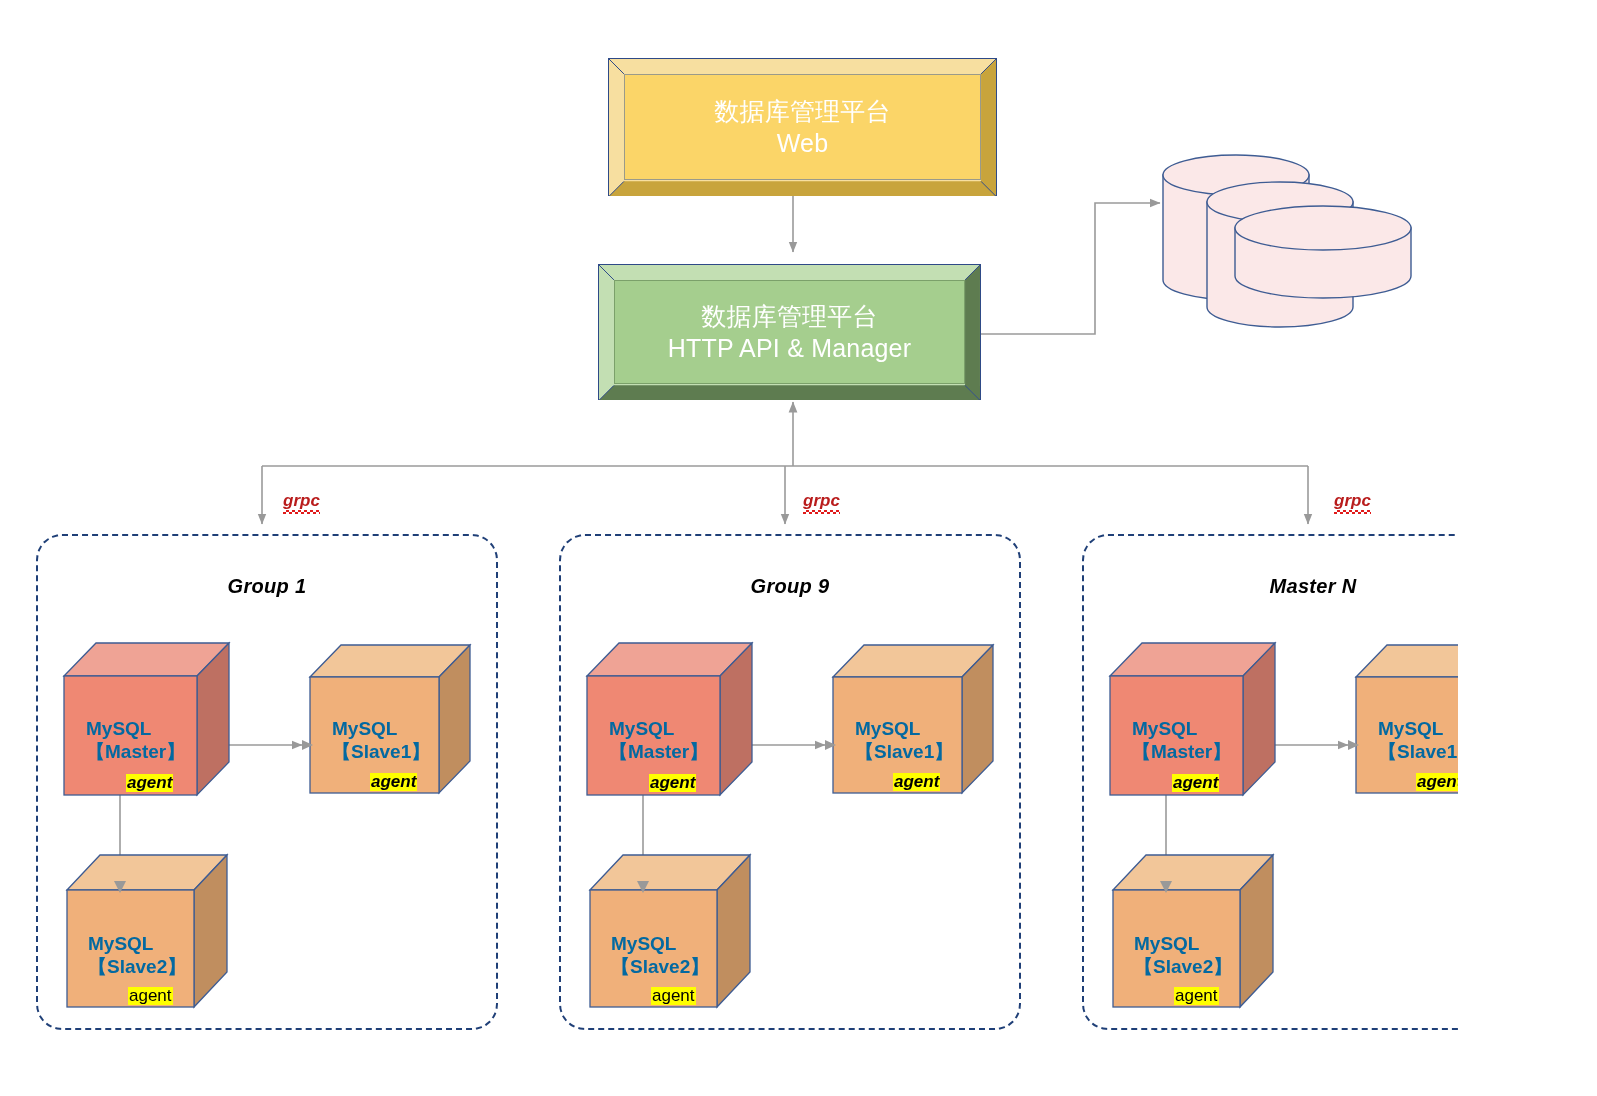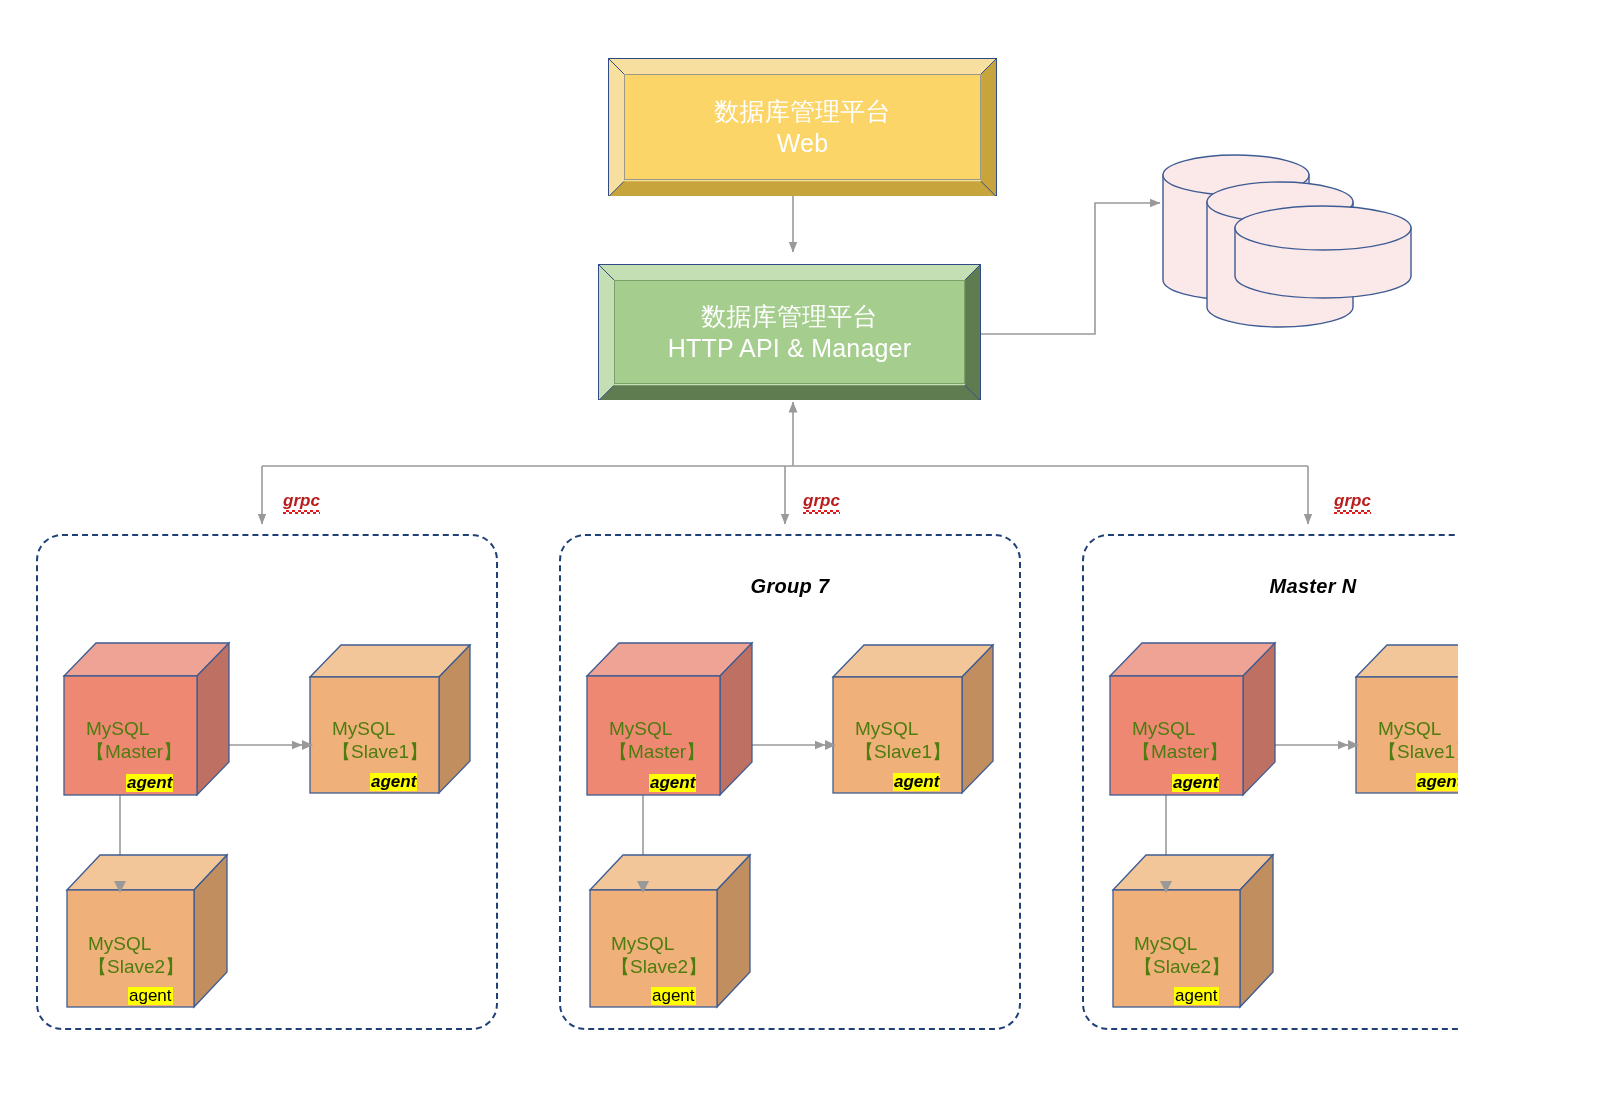--- a/index.html
+++ b/index.html
@@ -48,24 +48,25 @@
     line-height:1.30;
     white-space:pre-line;
     letter-spacing:0.2px;
   }
 
   
   .cube{ position:absolute; }
   .cube svg{ position:absolute; left:0; top:0; overflow:visible;}
   .cube-text{
     position:absolute;
-    color:#4d7c0f;
+    color:#0369a1;
     line-height:1.22;
     white-space:pre-line;
     pointer-events:none;
+    font-weight:bold;
   }
   .cube-agent{
     position:absolute;
     background:#ffff00;
     color:#000000;
     font-weight:bold;
     font-style:italic;
     line-height:1.05;
     padding:0 1px;
     white-space:nowrap;
@@ -204,20 +205,21 @@
   <div class="edge-label" style="left:803px; top:491px; font-size:17px;">
     <span>grpc</span>
     <span class="squiggle"></span>
   </div>
   <div class="edge-label" style="left:1334px; top:491px; font-size:17px;">
     <span>grpc</span>
     <span class="squiggle"></span>
   </div>
 
   <div class="group-box" style="left:36px; top:534px; width:462px; height:496px; border-style:dashed;"></div>
+  <div class="group-title" style="left:36px; top:575px; width:462px; font-size:20px;">Group 1</div>
 
   <div class="cube" style="left:64px; top:643px; width:165px; height:152px;">
     <svg width="165" height="152" viewBox="0 0 165 152">
       <polygon points="0,33 32,0 165,0 133,33" fill="#EFA395" stroke="#3E5C93" stroke-width="1.3"></polygon>
       <polygon points="133,33 165,0 165,119 133,152" fill="#BE7062" stroke="#3E5C93" stroke-width="1.3"></polygon>
       <rect x="0" y="33" width="133" height="119" fill="#EF8873" stroke="#3E5C93" stroke-width="1.3"></rect>
     </svg>
     <div class="cube-text" style="left:22px; top:74px; font-size:19px;">MySQL
 【Master】</div>
     <div class="cube-agent" style="left:62px; top:131px; font-size:17px;">agent</div>
@@ -239,21 +241,21 @@
       <polygon points="0,35 33,0 160,0 127,35" fill="#F2C699" stroke="#3E5C93" stroke-width="1.3"></polygon>
       <polygon points="127,35 160,0 160,117 127,152" fill="#C08E5F" stroke="#3E5C93" stroke-width="1.3"></polygon>
       <rect x="0" y="35" width="127" height="117" fill="#F0B07A" stroke="#3E5C93" stroke-width="1.3"></rect>
     </svg>
     <div class="cube-text" style="left:21px; top:77px; font-size:19px;">MySQL
 【Slave2】</div>
     <div class="cube-agent upright" style="left:61px; top:132px; font-size:17px;">agent</div>
   </div>
 
   <div class="group-box" style="left:559px; top:534px; width:462px; height:496px; border-style:dashed;"></div>
-  <div class="group-title" style="left:559px; top:575px; width:462px; font-size:20px;">Group 7</div>
+  <div class="group-title" style="left:559px; top:575px; width:462px; font-size:20px;">Group 9</div>
 
   <div class="cube" style="left:587px; top:643px; width:165px; height:152px;">
     <svg width="165" height="152" viewBox="0 0 165 152">
       <polygon points="0,33 32,0 165,0 133,33" fill="#EFA395" stroke="#3E5C93" stroke-width="1.3"></polygon>
       <polygon points="133,33 165,0 165,119 133,152" fill="#BE7062" stroke="#3E5C93" stroke-width="1.3"></polygon>
       <rect x="0" y="33" width="133" height="119" fill="#EF8873" stroke="#3E5C93" stroke-width="1.3"></rect>
     </svg>
     <div class="cube-text" style="left:22px; top:74px; font-size:19px;">MySQL
 【Master】</div>
     <div class="cube-agent" style="left:62px; top:131px; font-size:17px;">agent</div>

